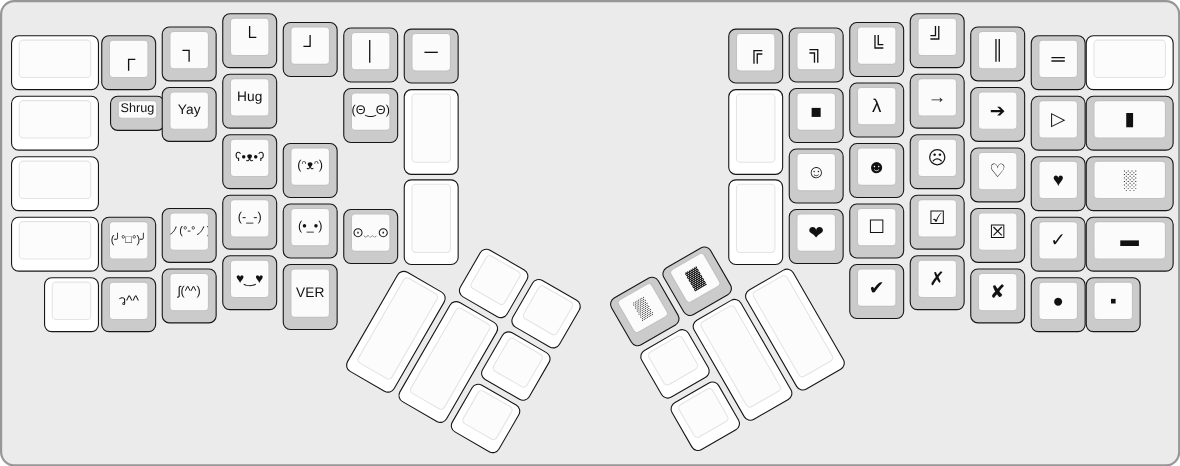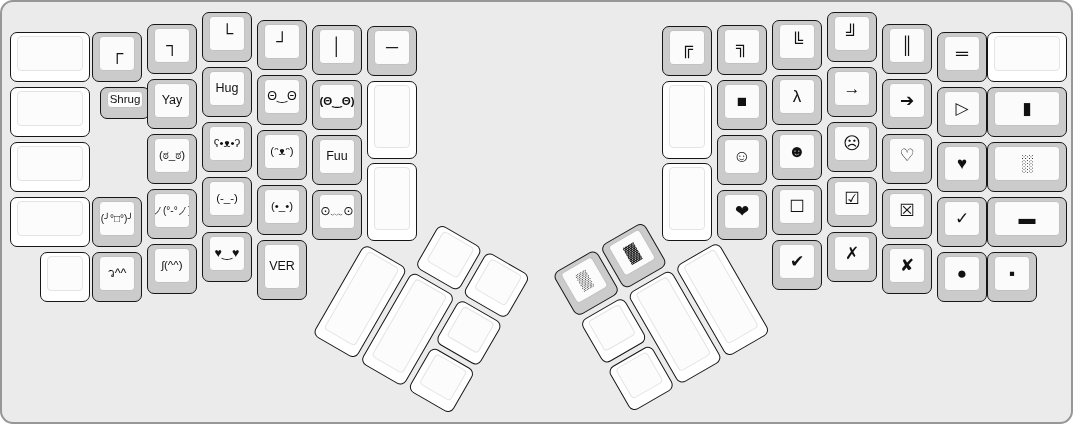--- a/index.html
+++ b/index.html
@@ -88,25 +88,20 @@
       <div class="key gray" style="left: 145px; top: 22px; width: 50px; height: 50px;">
         <div class="face">
           <span class="legend s1">┐</span>
         </div>
       </div>
       <div class="key gray" style="left: 145px; top: 77px; width: 50px; height: 50px;">
         <div class="face">
           <span class="legend s2">Yay</span>
         </div>
       </div>
-      <div class="key gray" style="left: 145px; top: 132px; width: 50px; height: 50px;">
-        <div class="face">
-          <span class="legend s3">(ಠ_ಠ)</span>
-        </div>
-      </div>
       <div class="key gray" style="left: 145px; top: 187px; width: 50px; height: 50px;">
         <div class="face">
           <span class="legend s4">ノ(°-°ノ)</span>
         </div>
       </div>
       <div class="key gray" style="left: 145px; top: 242px; width: 50px; height: 50px;">
         <div class="face">
           <span class="legend s3">ʃ(^^)</span>
         </div>
       </div>
@@ -133,53 +128,43 @@
       <div class="key gray" style="left: 200px; top: 230px; width: 50px; height: 50px;">
         <div class="face">
           <span class="legend s2">♥‿♥</span>
         </div>
       </div>
       <div class="key gray" style="left: 255px; top: 18px; width: 50px; height: 50px;">
         <div class="face">
           <span class="legend s1">┘</span>
         </div>
       </div>
-      <div class="key gray" style="left: 255px; top: 73px; width: 50px; height: 50px;">
-        <div class="face">
-          <span class="legend s2">Θ‿Θ</span>
-        </div>
-      </div>
       <div class="key gray" style="left: 255px; top: 128px; width: 50px; height: 50px;">
         <div class="face">
           <span class="legend s3">(ᵔᴥᵔ)</span>
         </div>
       </div>
       <div class="key gray" style="left: 255px; top: 183px; width: 50px; height: 50px;">
         <div class="face">
           <span class="legend s3">(•_•)</span>
         </div>
       </div>
       <div class="key gray" style="left: 255px; top: 238px; width: 50px; height: 60px;">
         <div class="face">
           <span class="legend s2">VER</span>
         </div>
       </div>
       <div class="key gray" style="left: 310px; top: 23px; width: 50px; height: 50px;">
         <div class="face">
           <span class="legend s1">│</span>
         </div>
       </div>
-      <div class="key gray" style="left: 310px; top: 78px; width: 50px; height: 50px; font-weight: bold;">
+      <div class="key gray" style="left: 310px; top: 78px; width: 50px; height: 50px;">
         <div class="face">
           <span class="legend s3">(Θ‿Θ)</span>
-        </div>
-      </div>
-      <div class="key gray" style="left: 310px; top: 133px; width: 50px; height: 50px;">
-        <div class="face">
-          <span class="legend s2">Fuu</span>
         </div>
       </div>
       <div class="key gray" style="left: 310px; top: 188px; width: 50px; height: 50px;">
         <div class="face">
           <span class="legend s2">⊙﹏⊙</span>
         </div>
       </div>
       <div class="key gray" style="left: 365px; top: 24px; width: 50px; height: 50px;">
         <div class="face">
           <span class="legend s1">─</span>

